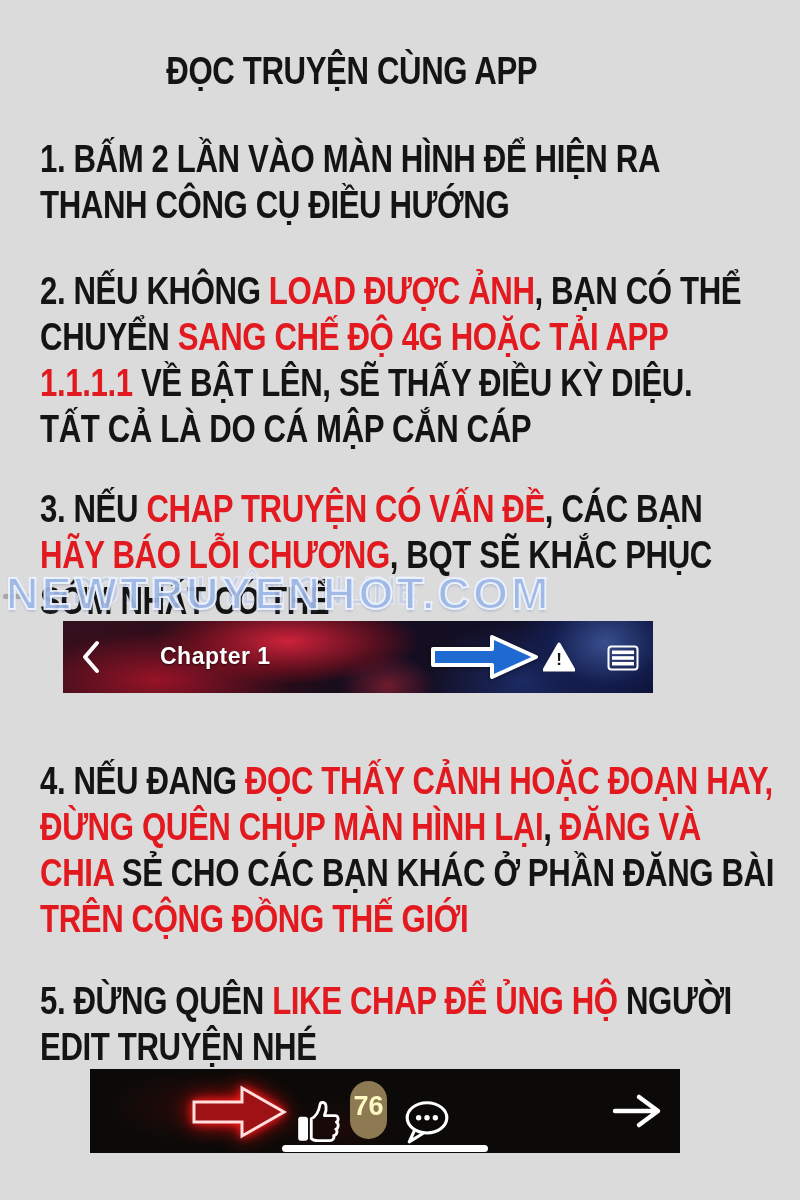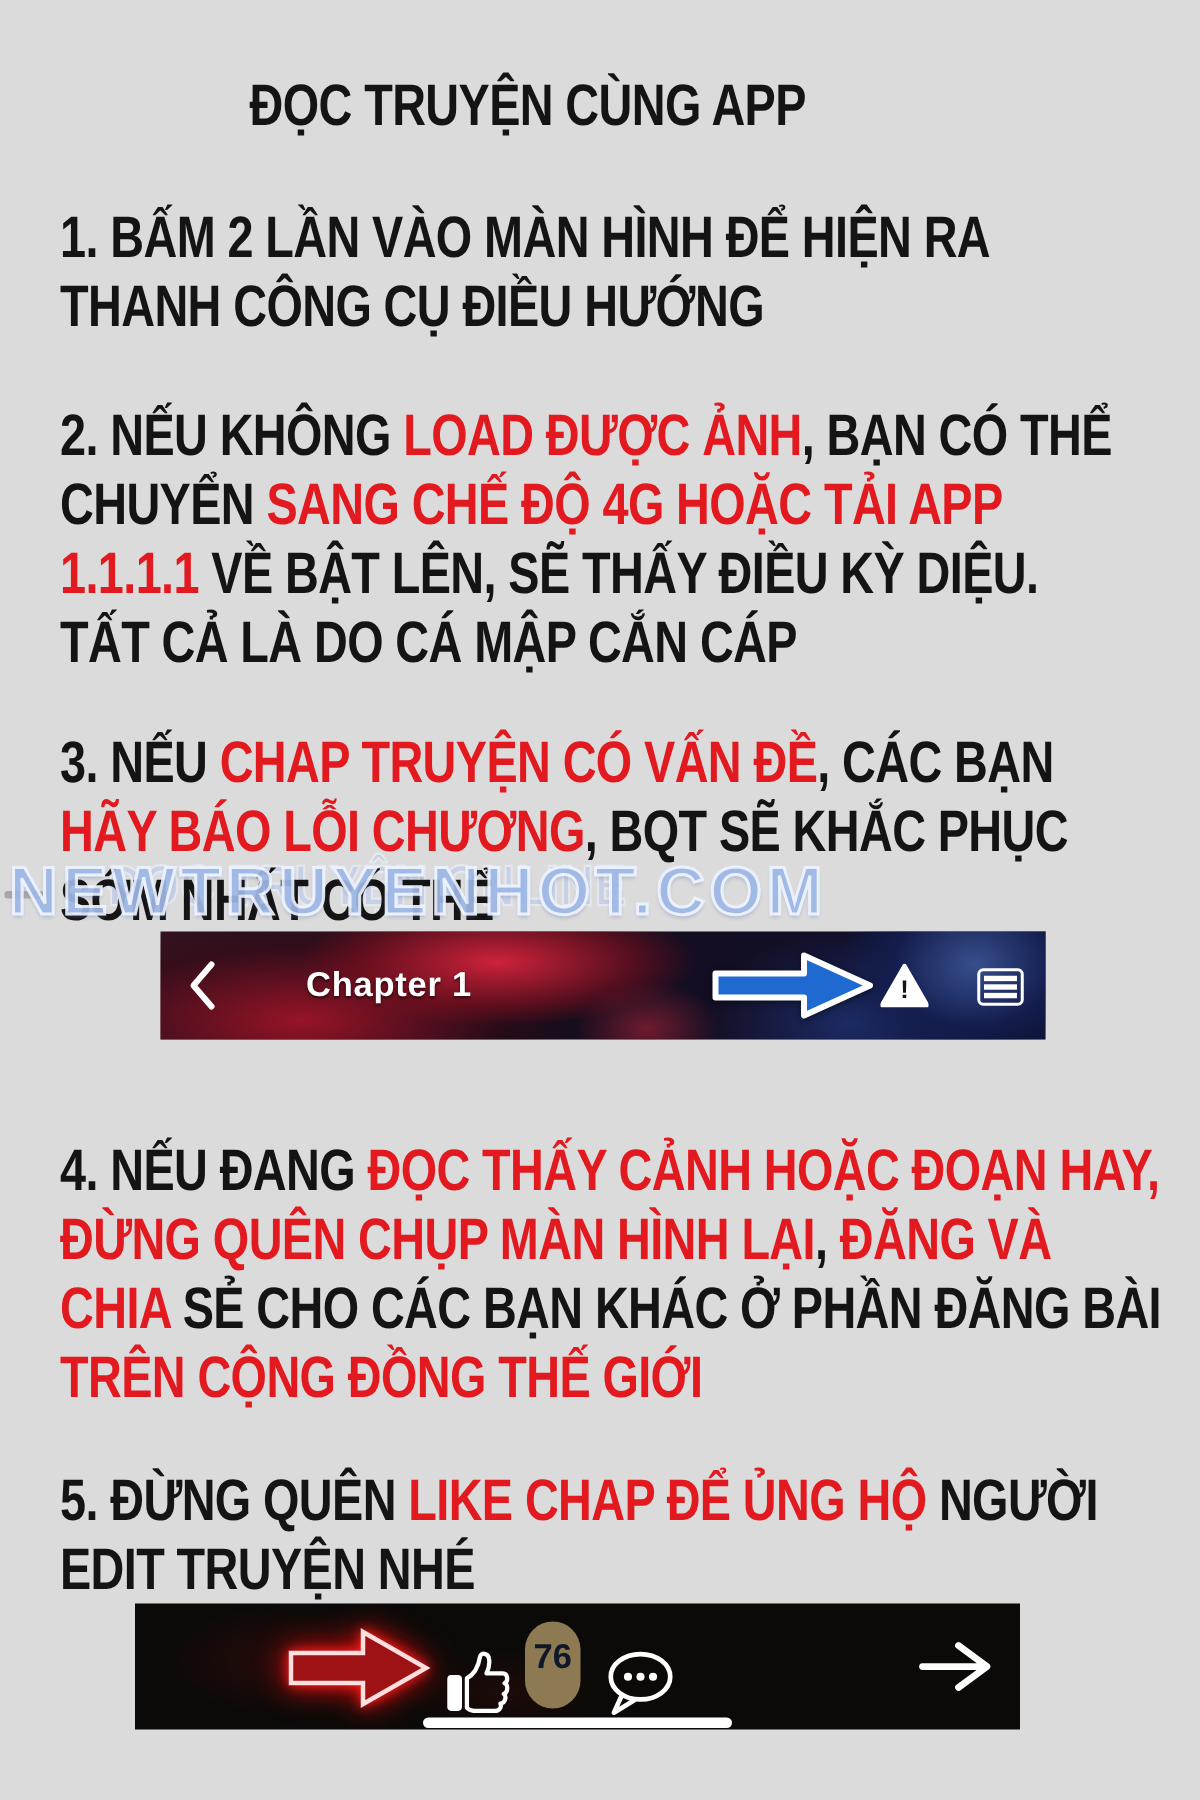--- a/index.html
+++ b/index.html
@@ -62,21 +62,20 @@
   .chapter-bar{
     position:absolute;left:63px;top:621px;width:590px;height:72px;z-index:3;
     overflow:hidden;
     background:
       radial-gradient(90px 70px at 92% 30%, rgba(90,130,220,.55), rgba(20,30,80,.85) 60%, rgba(10,12,30,0) 100%),
       radial-gradient(140px 90px at 78% 85%, rgba(40,70,160,.5), rgba(8,10,28,0) 70%),
       radial-gradient(170px 55px at 38% 28%, rgba(215,35,60,.95), rgba(130,15,30,.55) 55%, rgba(0,0,0,0) 78%),
       radial-gradient(220px 80px at 16% 82%, rgba(170,20,40,.85), rgba(60,8,18,.4) 60%, rgba(0,0,0,0) 82%),
       radial-gradient(60px 40px at 55% 90%, rgba(200,40,60,.5), rgba(0,0,0,0) 80%),
       linear-gradient(100deg,#331220,#170d1c 45%,#0b1030);
-    margin-left: 44px;
   }
   .chapter-bar .back{position:absolute;left:18px;top:19px;}
   .chapter-title{
     position:absolute;left:97px;top:22px;
     color:#ffffff;font-size:23px;font-weight:bold;letter-spacing:.5px;
     text-shadow:0 1px 2px rgba(0,0,0,.6);
   }
   .blue-arrow{position:absolute;left:367px;top:13px;filter:drop-shadow(0 1px 2px rgba(0,0,0,.5));}
   .warn{position:absolute;left:480px;top:21px;}
   .warn .ex{
@@ -96,21 +95,21 @@
   }
   .red-arrow{
     position:absolute;left:100px;top:11px;
     filter:drop-shadow(0 0 4px #ff2020) drop-shadow(0 0 10px #e00a0a);
   }
   .thumb{position:absolute;left:206px;top:28px;}
   .badge{
     position:absolute;left:260px;top:12px;width:37px;height:58px;border-radius:19px;
     background:#8d7a52;text-align:center;
   }
-  .badge span{display:inline-block;margin-top:10px;color:#0f172a;font-size:23px;font-weight:bold;}
+  .badge span{display:inline-block;margin-top:10px;color:#fef9c3;font-size:27px;font-weight:bold;}
   .bubble{position:absolute;left:313px;top:30px;}
   .next-arrow{position:absolute;left:522px;top:24px;}
   .home-strip{
     position:absolute;left:192px;bottom:1px;width:206px;height:7px;
     background:#ffffff;border-radius:4px;
   }
 </style>
 </head>
 <body>
 

